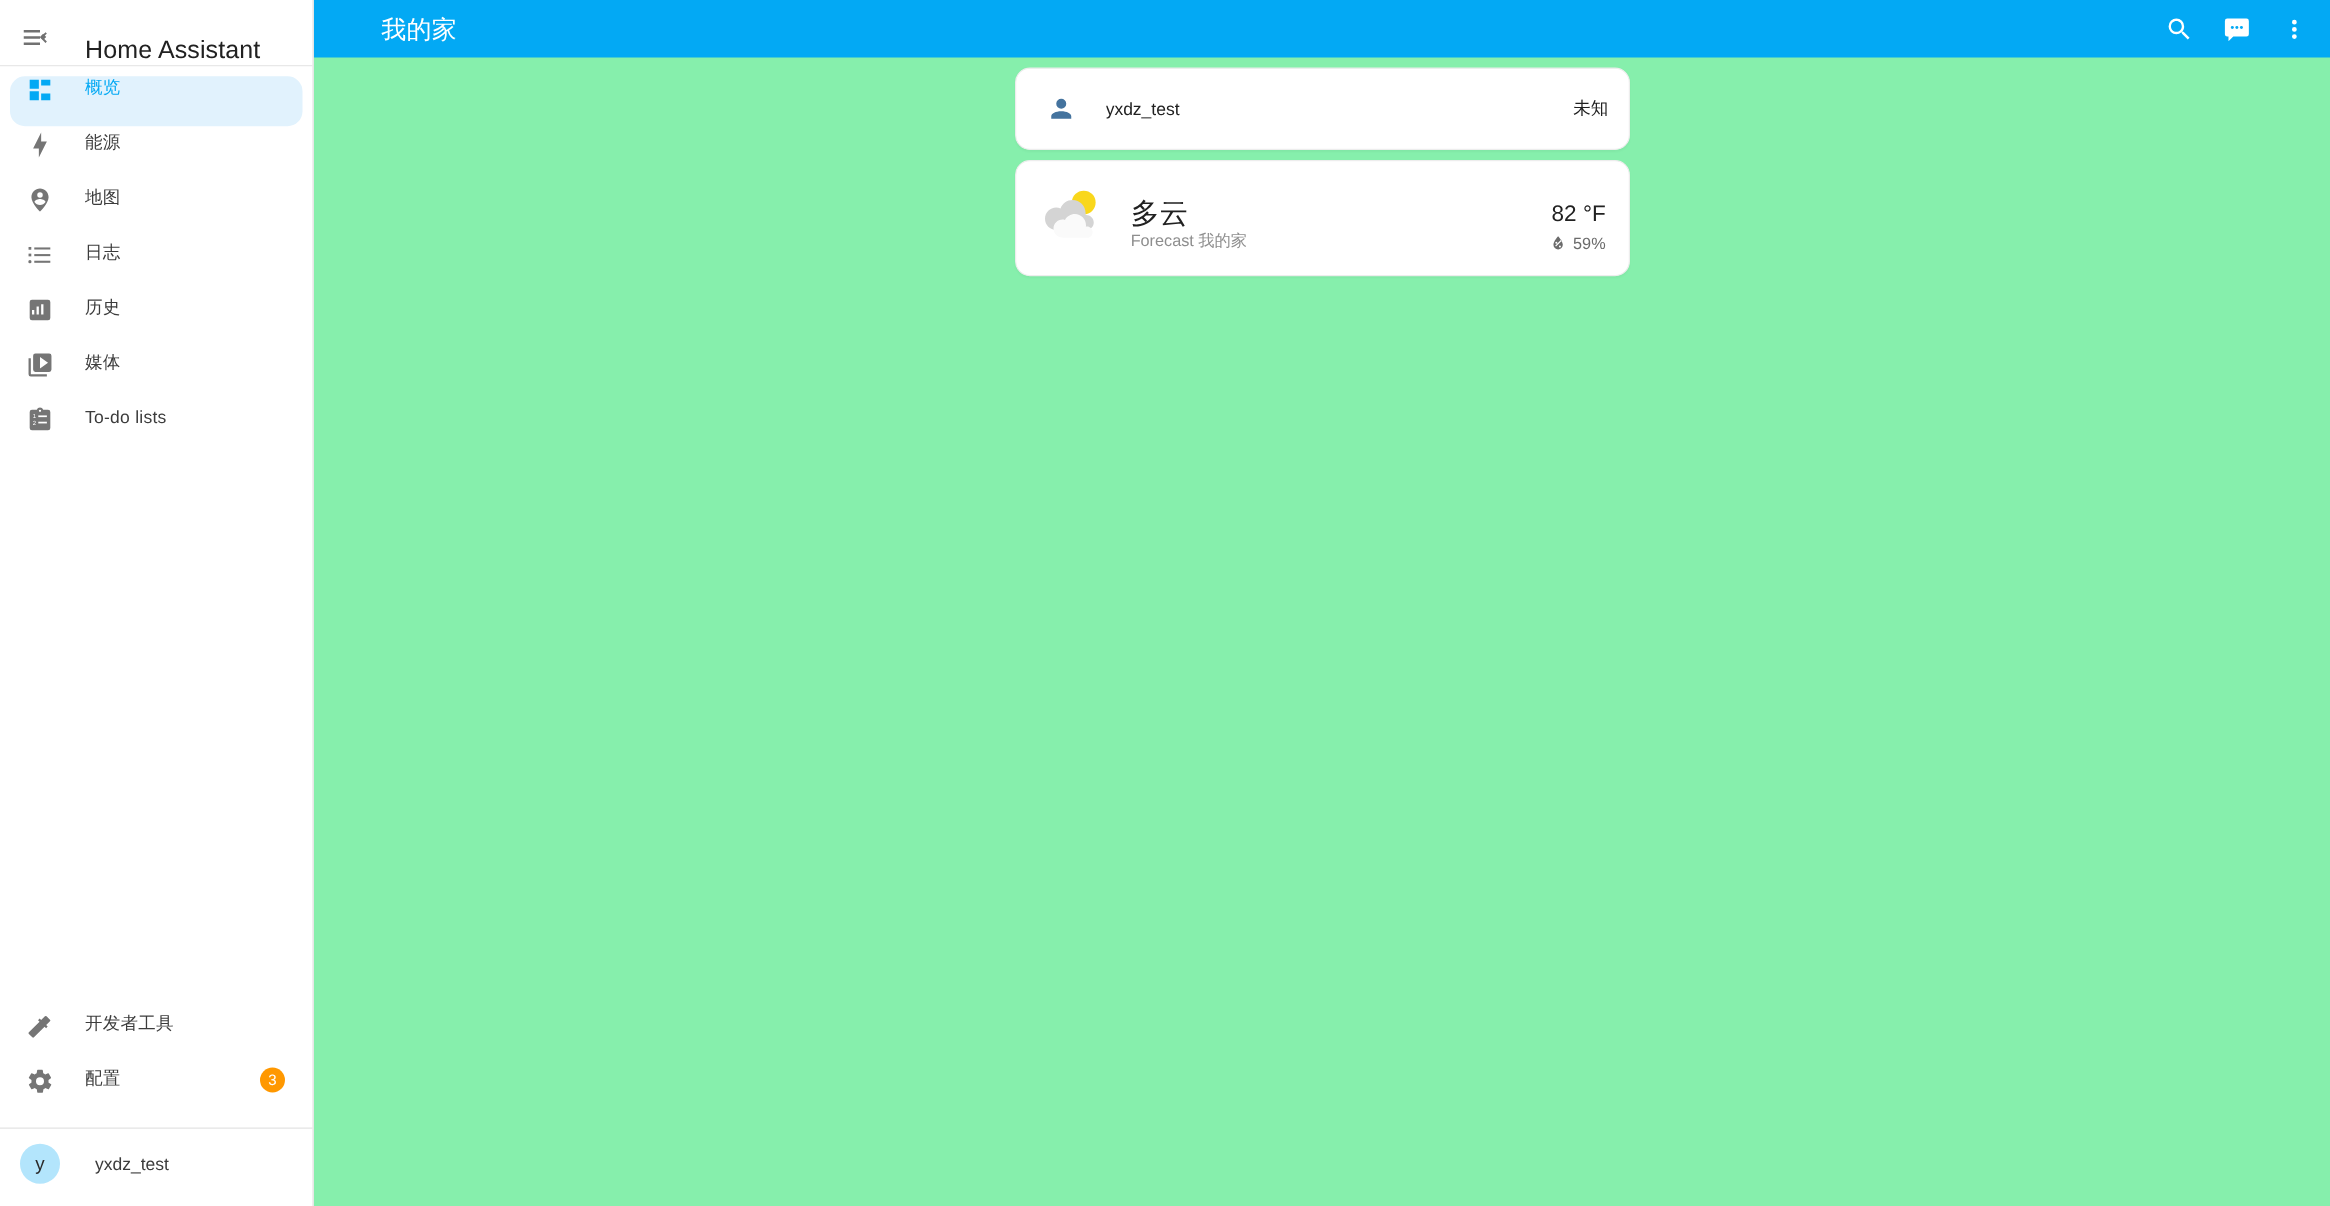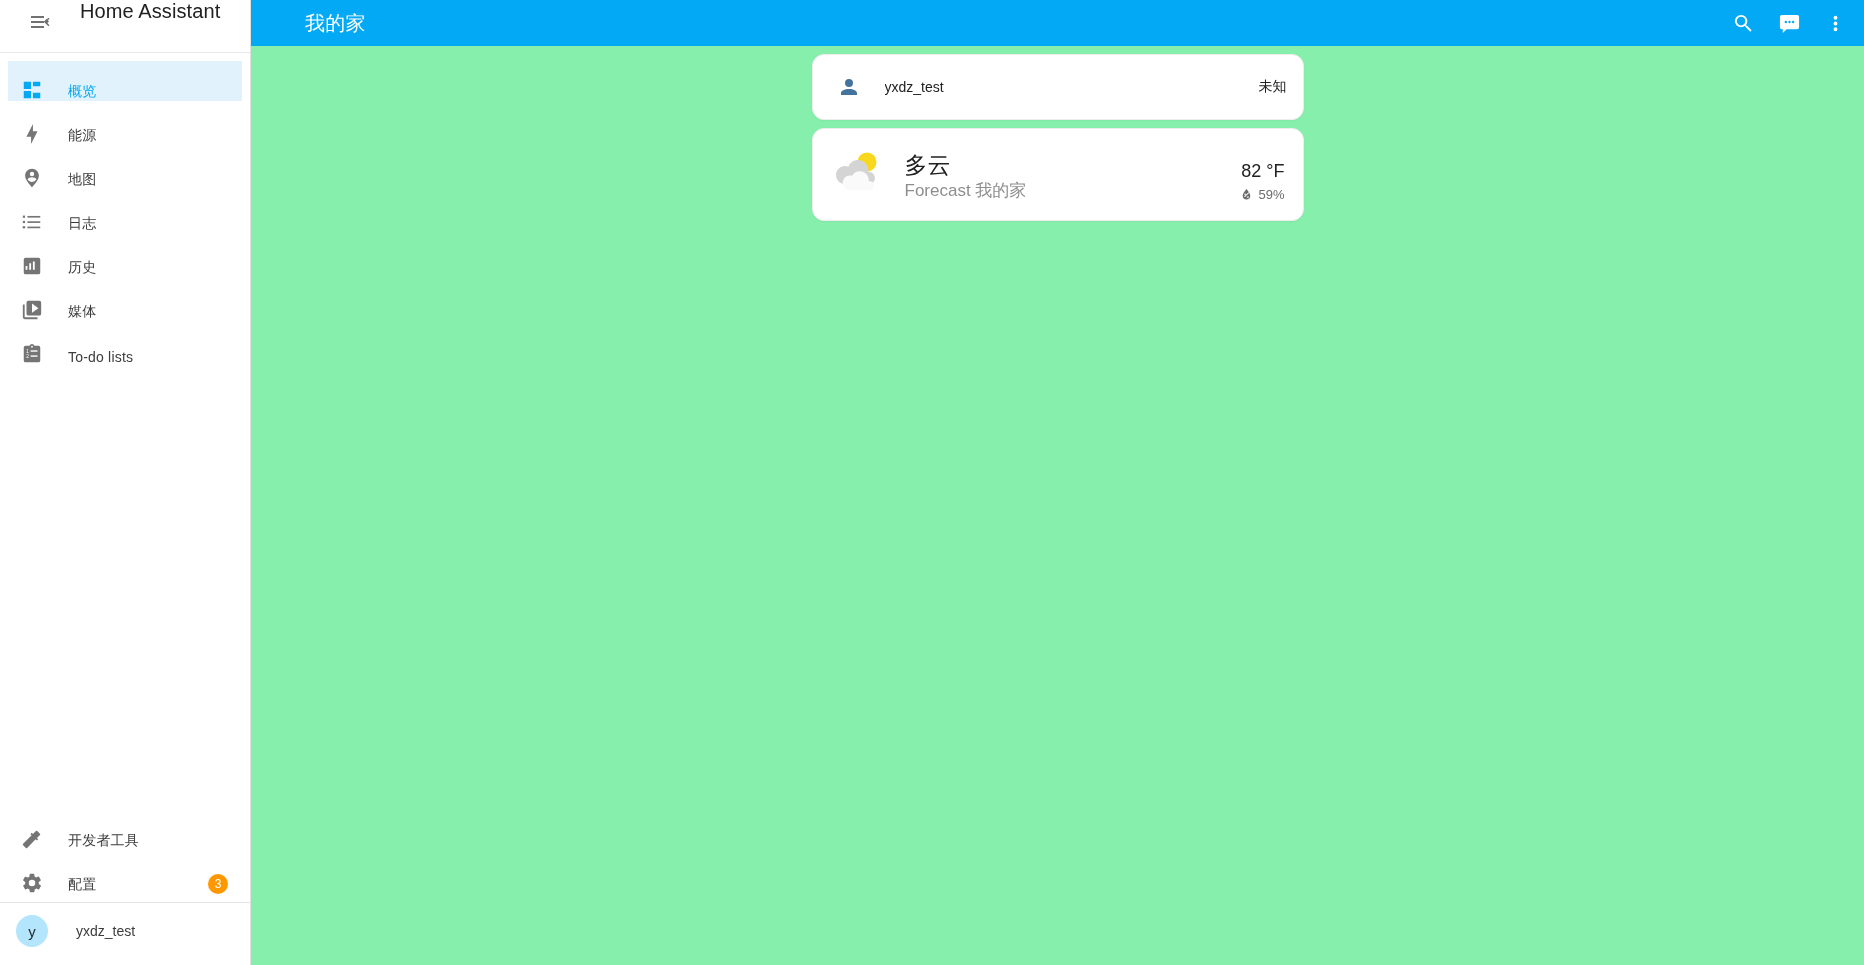--- a/index.html
+++ b/index.html
@@ -20,22 +20,22 @@
     height: 965px;
     background: #ffffff;
     border-right: 1px solid #e0e0e0;
     display: flex;
     flex-direction: column;
     position: relative;
   }
   .sb-header {
     height: 52px;
     display: flex;
-    align-items: flex-start;
-    padding-left: 18px;
+    align-items: flex-end;
+    padding-left: 6px;
     flex-shrink: 0;
   }
   .menu-btn {
     width: 44px; height: 44px;
     display: flex; align-items: center; justify-content: center;
     border-radius: 50%;
     cursor: pointer;
     flex-shrink: 0;
   }
   .sb-title {
@@ -47,23 +47,23 @@
     letter-spacing: .1px;
   }
   .sb-divider-top {
     height: 1px; background: #e8e8e8; margin: 0; flex-shrink: 0;
   }
 
   .sb-list { padding-top: 4px; flex-shrink: 0; }
   .sb-item {
     height: 40px;
     margin: 4px 8px;
-    border-radius: 0;
-    display: flex;
-    align-items: flex-end;
+    border-radius: 12px;
+    display: flex;
+    align-items: flex-start;
     cursor: pointer;
     position: relative;
     color: #5e5e5e;
   }
   .sb-item.active {
     background: #e1f2fd;
     color: #03a9f4;
   }
   .sb-icon {
     width: 40px;
@@ -220,21 +220,21 @@
   }
   .weather-text { margin-left: 12px; flex: 1 1 auto; min-width: 0; }
   .weather-cond {
     font-size: 23px;
     color: #212121;
     line-height: 1.15;
     font-weight: 400;
     white-space: nowrap;
   }
   .weather-sub {
-    font-size: 17px;
+    font-size: 13px;
     color: #8e8e8e;
     margin-top: 1px;
     white-space: nowrap;
   }
   .weather-right {
     text-align: right;
     flex-shrink: 0;
     padding-top: 2px;
   }
   .weather-temp {

